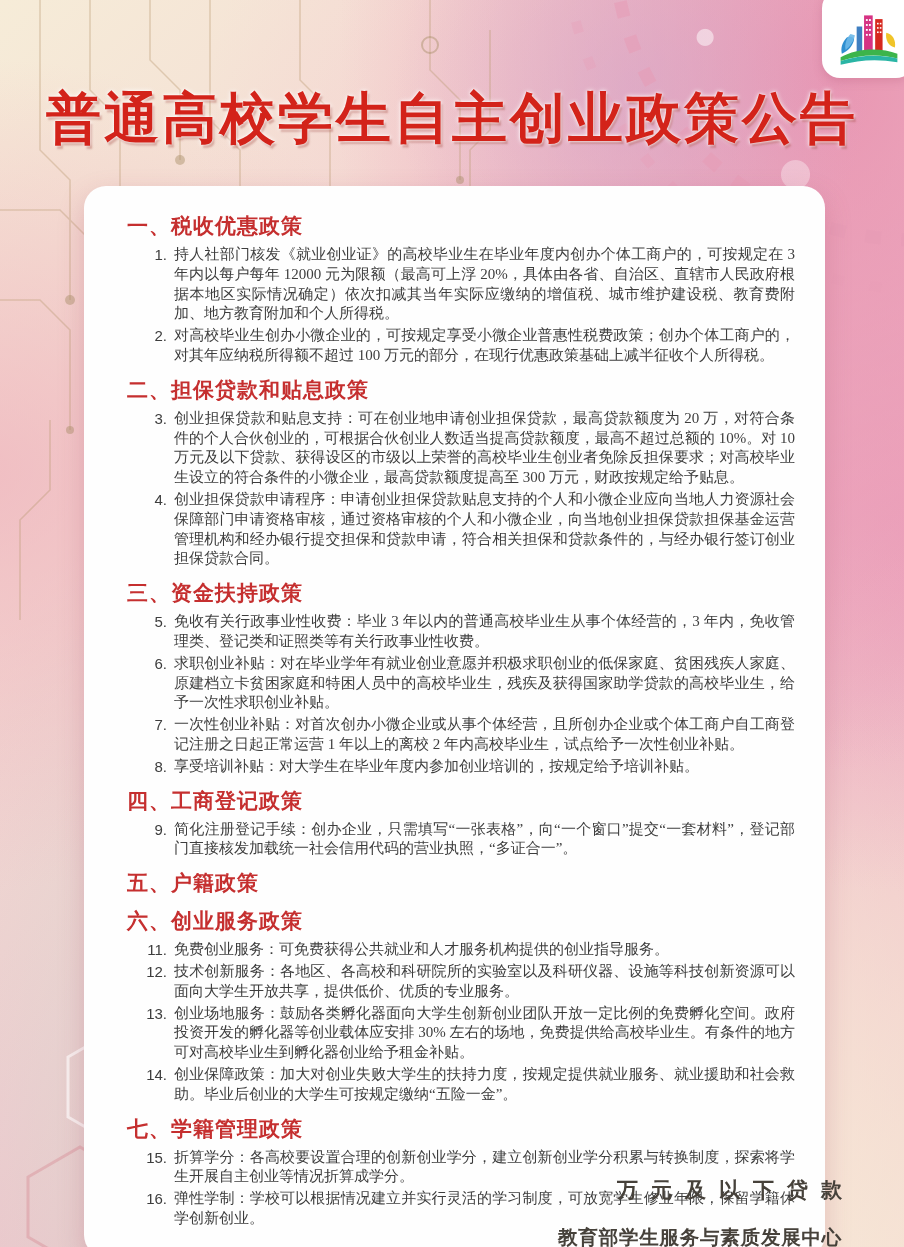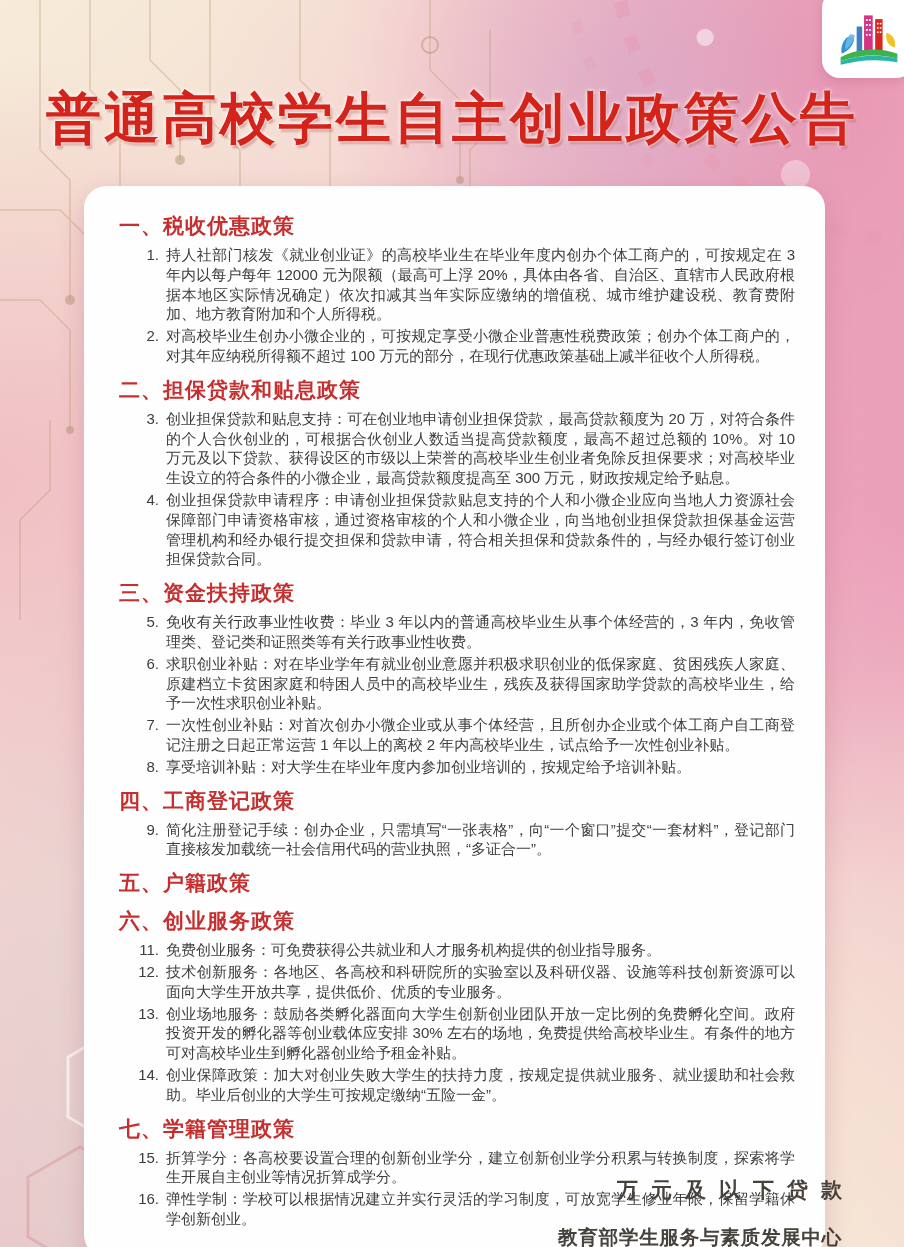--- a/index.html
+++ b/index.html
@@ -46,37 +46,37 @@
 
   
   .policy-card{
     position:absolute;left:84px;top:186px;width:741px;min-height:953px;
     box-sizing:border-box;
     background:#fefefe;
     border-radius:22px;
     box-shadow:0 10px 26px rgba(175,85,110,.28);
     padding:26px 30px 18px 35px;
   }
-  .policy-section{margin:0 0 10px 0;}
+  .policy-section{margin:0 0 10px 8px;}
   .section-heading{
     margin:10px 0 5px 0;
     font-size:21px;font-weight:bold;
     color:var(--heading-red,#c52f2f);
     letter-spacing:1px;
   }
   .policy-section:first-child .section-heading{margin-top:0;}
   .item-list{list-style:none;margin:0;padding:0 0 0 10px;}
   .policy-item{
     display:flex;align-items:flex-start;
     font-size:15px;line-height:1.32;
     color:var(--body-text,#3d3d3d);
     margin-bottom:2px;
   }
   .item-num{flex:0 0 30px;text-align:right;margin-right:7px;}
-  .item-text{flex:1;text-align:justify;}
+  .item-text{flex:1;text-align:justify;font-family:Liberation Serif, serif;}
 
   
   .issuer{
     position:absolute;top:1176px;right:62px;
     text-align:right;
     color:var(--footer-text,#46413a);
     font-weight:bold;
   }
   .issuer-line1{font-size:21px;letter-spacing:0.62em;margin-right:-0.62em;white-space:nowrap;}
   .issuer-line2{font-size:19.5px;letter-spacing:0.04em;margin-top:20px;white-space:nowrap;}

